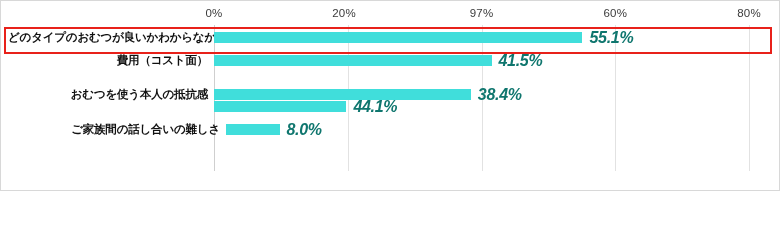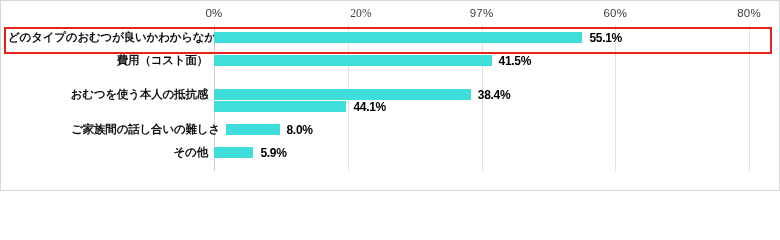--- a/index.html
+++ b/index.html
@@ -86,26 +86,27 @@
     height: 11px;
     display: flex;
     align-items: center;
   }
   .bar {
     height: 11px;
     background: #40dedb;
   }
   .bar-value {
     margin-left: 7px;
-    font-size: 12px;
+    font-size: 16px;
     font-weight: bold;
-    color: #000000;
+    color: #0f766e;
     white-space: nowrap;
     letter-spacing: -0.3px;
     line-height: 1;
+    font-style: italic;
   }
 
   
   .highlight-box {
     position: absolute;
     left: 3px;
     top: 26px;
     width: 768px;
     height: 27px;
     border: 2px solid #e8211a;
@@ -113,21 +114,21 @@
     pointer-events: none;
   }
 </style>
 </head>
 <body>
 
 <div id="chart-root">
 
   <div class="axis-ticks">
     <span class="tick-label" style="left: 213px;">0%</span>
-    <span class="tick-label" style="left: 360px; font-family: Liberation Serif, serif;">20%</span>
+    <span class="tick-label" style="left: 343px;">20%</span>
     <span class="tick-label" style="left: 480.5px;">97%</span>
     <span class="tick-label" style="left: 614.25px;">60%</span>
     <span class="tick-label" style="left: 748px;">80%</span>
   </div>
 
   <div class="plot" id="plot">
       <div class="gridline baseline" style="left: 213px;"></div>
       <div class="gridline" style="left: 346.75px;"></div>
       <div class="gridline" style="left: 480.5px;"></div>
       <div class="gridline" style="left: 614.25px;"></div>
@@ -159,24 +160,17 @@
           <div class="bar-value">44.1%</div>
         </div>
       </div>
       <div class="row" style="top: 93px; margin-left: 12px;">
         <div class="row-label">ご家族間の話し合いの難しさ</div>
         <div class="bar-wrap">
           <div class="bar" style="width: 53.5px; background: rgb(64, 222, 219);"></div>
           <div class="bar-value">8.0%</div>
         </div>
       </div>
-      <div class="row" style="top: 116px;">
-        <div class="row-label">その他</div>
-        <div class="bar-wrap">
-          <div class="bar" style="width: 39.4562px; background: rgb(64, 222, 219);"></div>
-          <div class="bar-value">5.9%</div>
-        </div>
-      </div>
     </div>
 
   <div class="highlight-box" style="top: 26px; border-color: rgb(232, 33, 26);"></div>
 
 </div>
 
 </body></html>

